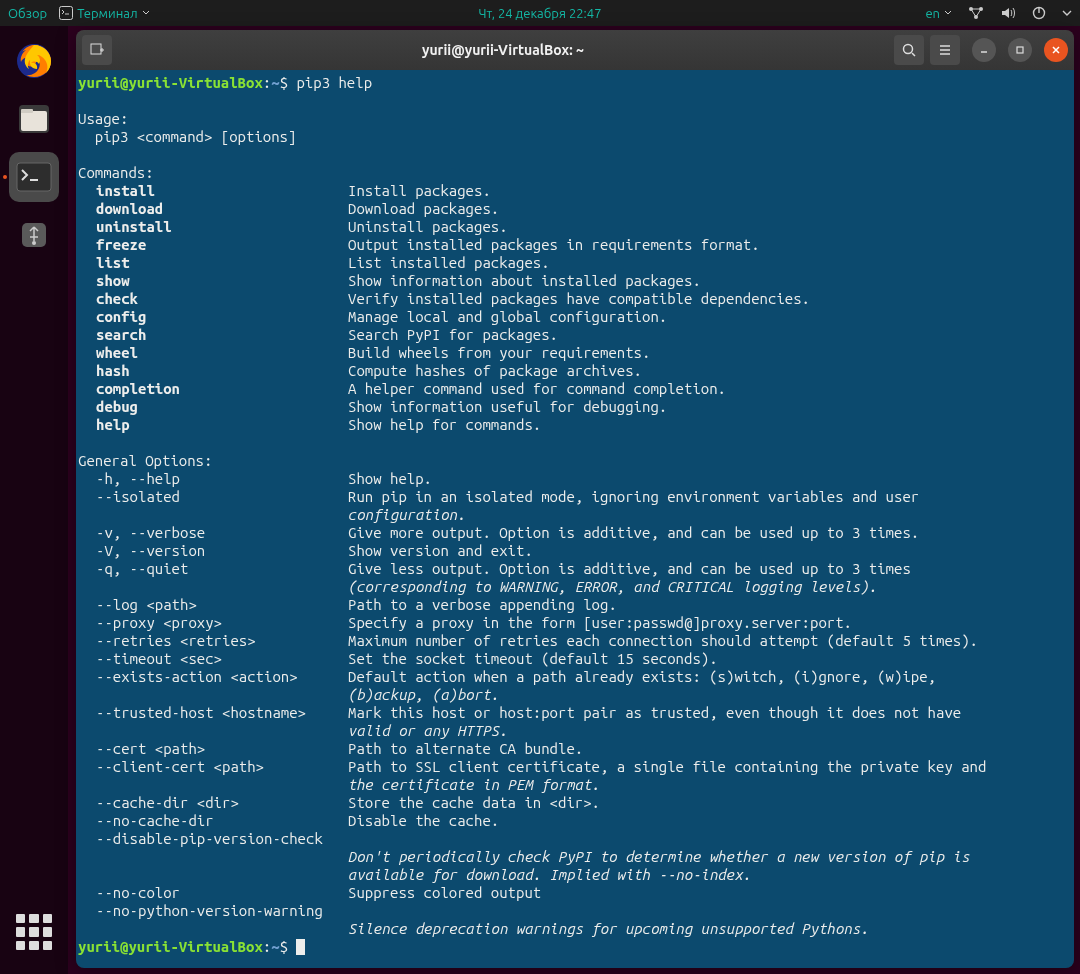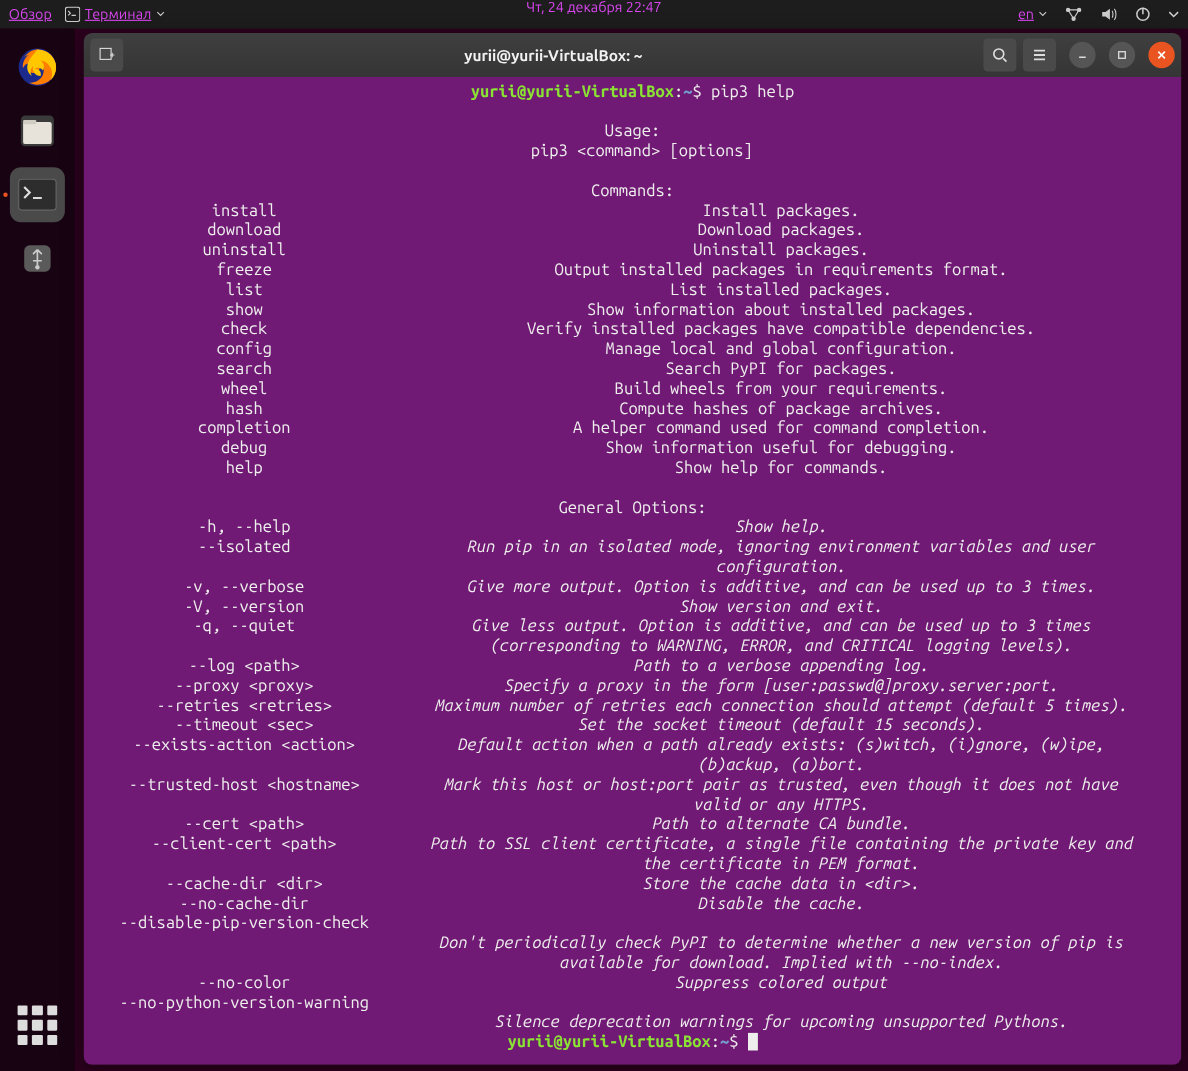--- a/index.html
+++ b/index.html
@@ -10,26 +10,26 @@
   font-family: Ubuntu, "Noto Sans", sans-serif;
   overflow: hidden;
   position: relative;
 }
 
 
 .top-panel {
   height: 26px;
   width: 100%;
   background: #1d1d1d;
-  color: #d946ef;
+  color: #14b8a6;
   display: flex;
+  align-items: center;
   font-size: 13px;
   padding: 0 8px;
   position: relative;
-  text-decoration: underline;
 }
 .top-left { display: flex; align-items: center; gap: 12px; }
 .top-center {
   position: absolute;
   left: 50%;
   transform: translateX(-50%);
   white-space: nowrap;
 }
 .top-right {
   margin-left: auto;
@@ -134,48 +134,47 @@
   display:flex;align-items:center;justify-content:center;
   margin-left:6px;
   cursor:pointer;
 }
 .window-close { background:#e95420; }
 .window-min, .window-max { background:#555; }
 
 
 .terminal-body {
   flex:1;
-  background:#701a75;
+  background:#0c4a6e;
   color:#eeeeec;
   font-family: "Ubuntu Mono","DejaVu Sans Mono",monospace;
   font-size:15px;
   line-height:1.2;
   padding: 4px 2px 4px 2px;
   white-space:pre;
   overflow:hidden;
-  text-align:center;
 }
 .prompt-user { color:#8ae234; font-weight:bold; }
 .prompt-colon { color:#eeeeec; }
 .prompt-path { color:#729fcf; font-weight:bold; }
 .prompt-cmd  { color:#eeeeec; }
 .cursor {
   display:inline-block;
   width:9px;
   height:16px;
   background:#eeeeec;
   vertical-align:text-bottom;
 }
 .term-line { display:block; }
 .cmd-row { display:flex; }
-.cmd-name { width: 270px; padding-left:18px; }
+.cmd-name { width: 270px; padding-left:18px;font-weight:bold; }
 .cmd-desc { flex:1; }
 .opt-row { display:flex; }
 .opt-name { width: 270px; padding-left:18px; }
-.opt-desc { flex:1; white-space:pre-wrap; word-break:break-word;font-style:italic; }
+.opt-desc { flex:1; white-space:pre-wrap; word-break:break-word; }
 .desc-cont { padding-left:270px; display:block; white-space:pre-wrap;font-style:italic; }
 </style>
 </head>
 <body>
 
 <div class="top-panel">
   <div class="top-left">
     <span class="panel-btn">Обзор</span>
     <span class="panel-btn">
       <svg width="14" height="14" viewBox="0 0 14 14">

